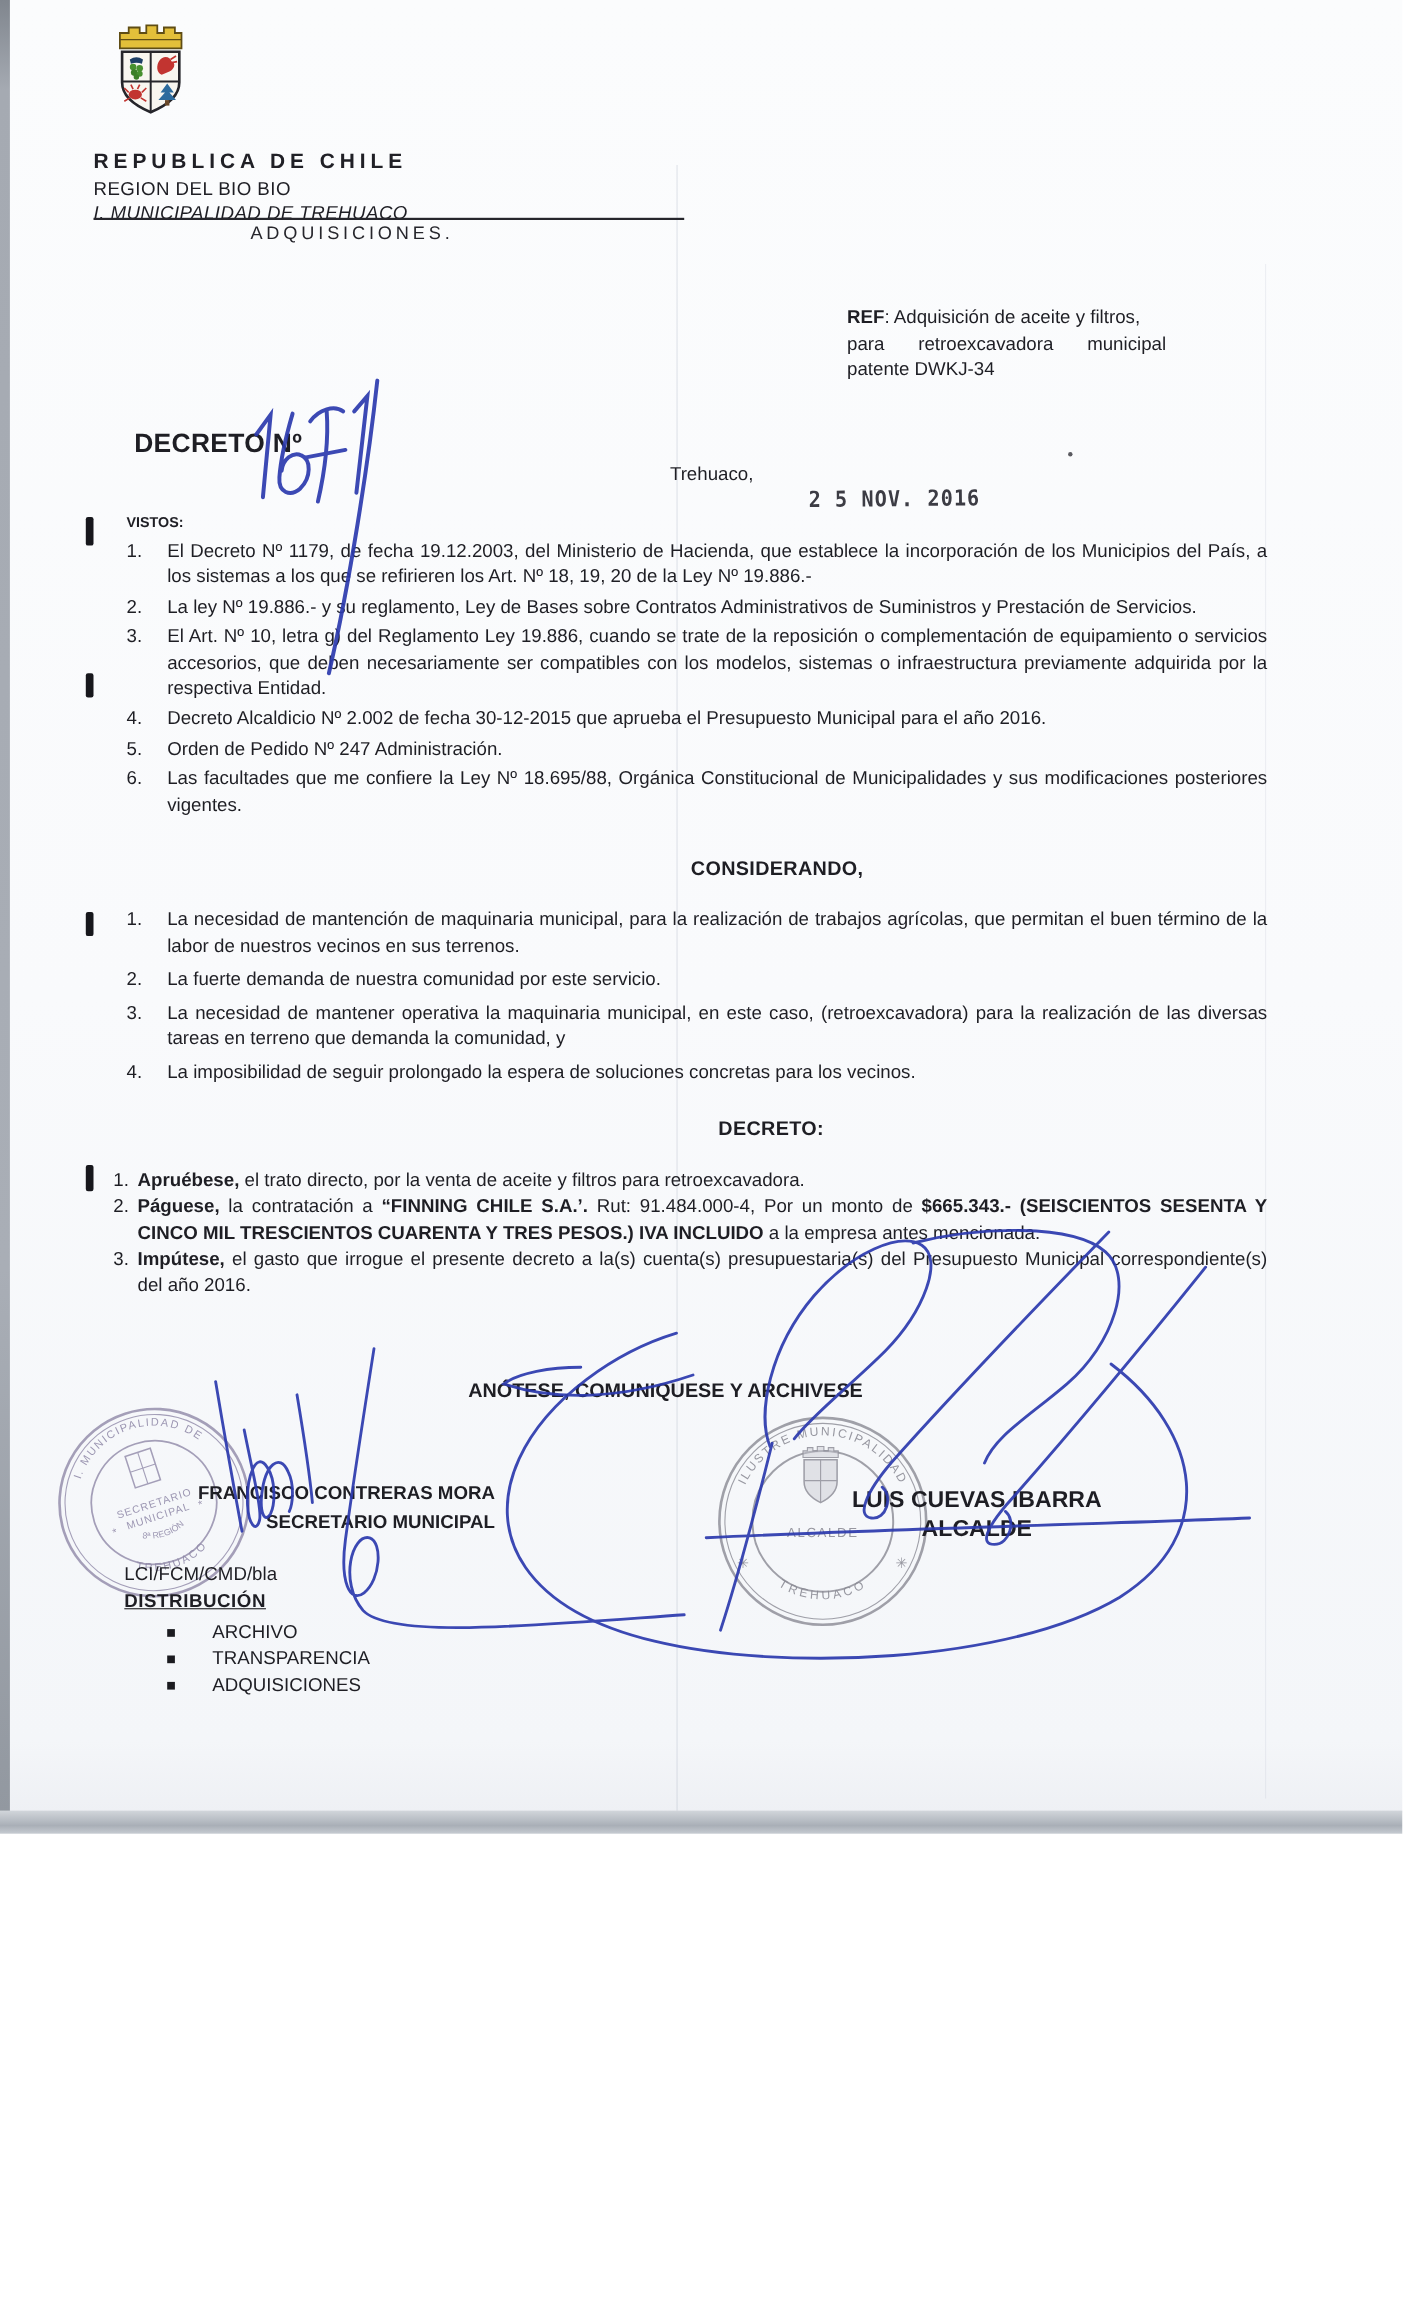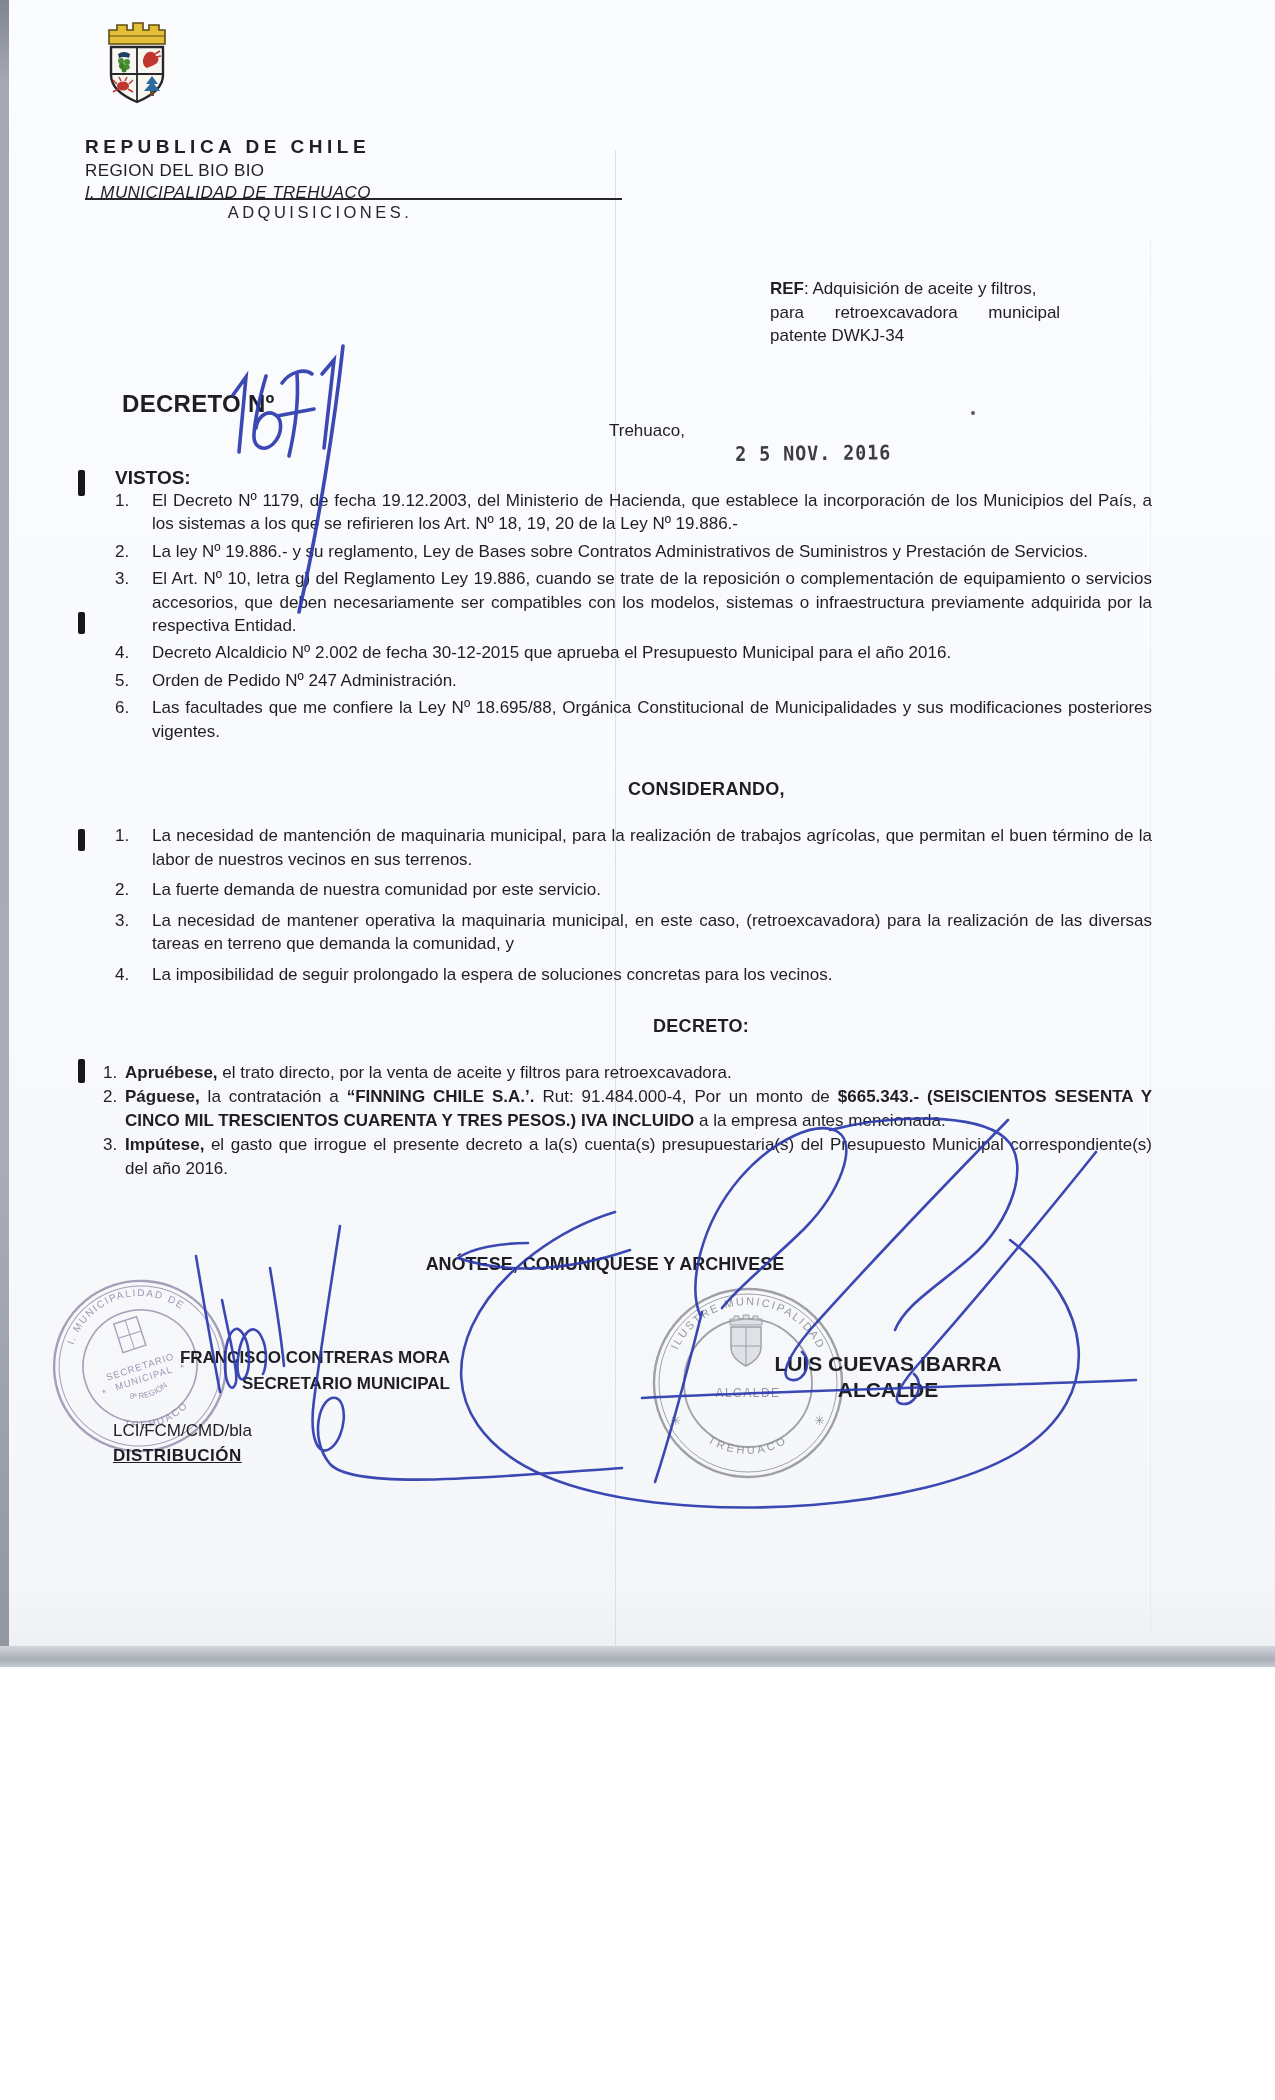--- a/index.html
+++ b/index.html
@@ -30,21 +30,21 @@
   
   .ref{left:770px;top:277px;width:320px;font-size:17px;line-height:23.5px;}
   .ref .l2{word-spacing:26px;}
   
   .decree-label{left:122px;top:390px;font-size:24px;letter-spacing:.3px;}
   .place{left:593px;top:421px;font-size:17px;margin-left:16px;}
   .datestamp{left:735px;top:442px;font-family:"DejaVu Sans Mono",monospace;font-weight:700;
     font-size:20px;letter-spacing:1px;color:#3c3c44;transform:rotate(-.6deg) scaleX(.92);transform-origin:left top;}
   .dot{left:971px;top:411px;width:4px;height:4px;border-radius:50%;background:#5a5a60;}
   
-  .vtitle{left:115px;top:467px;font-size:19px;}
+  .vtitle{left:115px;top:467px;font-size:13px;}
   .list{font-size:17px;line-height:23.4px;}
   .row{display:flex;}
   .num{flex:0 0 37px;}
   .txt{flex:1;text-align:justify;}
   .vlist{left:115px;top:489px;width:1037px;}
   .vlist .row{margin-bottom:4px;}
   .ctitle{left:628px;top:779px;font-size:18px;letter-spacing:.3px;}
   .clist{left:115px;top:824px;width:1037px;line-height:23.6px;}
   .clist .row{margin-bottom:7px;}
   .dtitle{left:653px;top:1016px;font-size:18px;letter-spacing:.3px;}
@@ -250,20 +250,34 @@
     <div>SECRETARIO MUNICIPAL</div>
   </div>
   <div class="abs sig-right">
     <div>LUIS CUEVAS IBARRA</div>
     <div>ALCALDE</div>
   </div>
 
   <div class="abs footer">
     <div>LCI/FCM/CMD/bla</div>
     <div class="dist">DISTRIBUCIÓN</div>
+    <div style="margin-top:6px;">
+      <div class="drow">
+          <span class="sq"></span>
+          <span>ARCHIVO</span>
+        </div>
+      <div class="drow">
+          <span class="sq"></span>
+          <span>TRANSPARENCIA</span>
+        </div>
+      <div class="drow">
+          <span class="sq"></span>
+          <span>ADQUISICIONES</span>
+        </div>
+    </div>
   </div>
 
   <svg class="abs ink" viewBox="0 0 1275 2100">
     <g fill="none" stroke="#2c3aae" stroke-width="2.6" stroke-linecap="round" opacity=".92">
 
       <path d="M 340,1226 C 330,1290 320,1355 314,1400 C 309,1438 318,1458 331,1448 C 346,1436 348,1402 336,1398 C 320,1394 308,1438 330,1464 C 354,1490 480,1478 622,1468"></path>
       <path d="M 196,1256 C 205,1310 214,1360 220,1392"></path>
       <path d="M 222,1300 C 230,1340 238,1372 236,1382 C 233,1394 226,1386 225,1368 C 224,1342 233,1318 243,1334 C 251,1346 250,1368 246,1376 C 241,1385 236,1376 238,1358 C 241,1332 254,1320 262,1338 C 268,1350 266,1368 263,1374"></path>
       <path d="M 270,1268 C 277,1310 282,1345 284,1366"></path>
 

